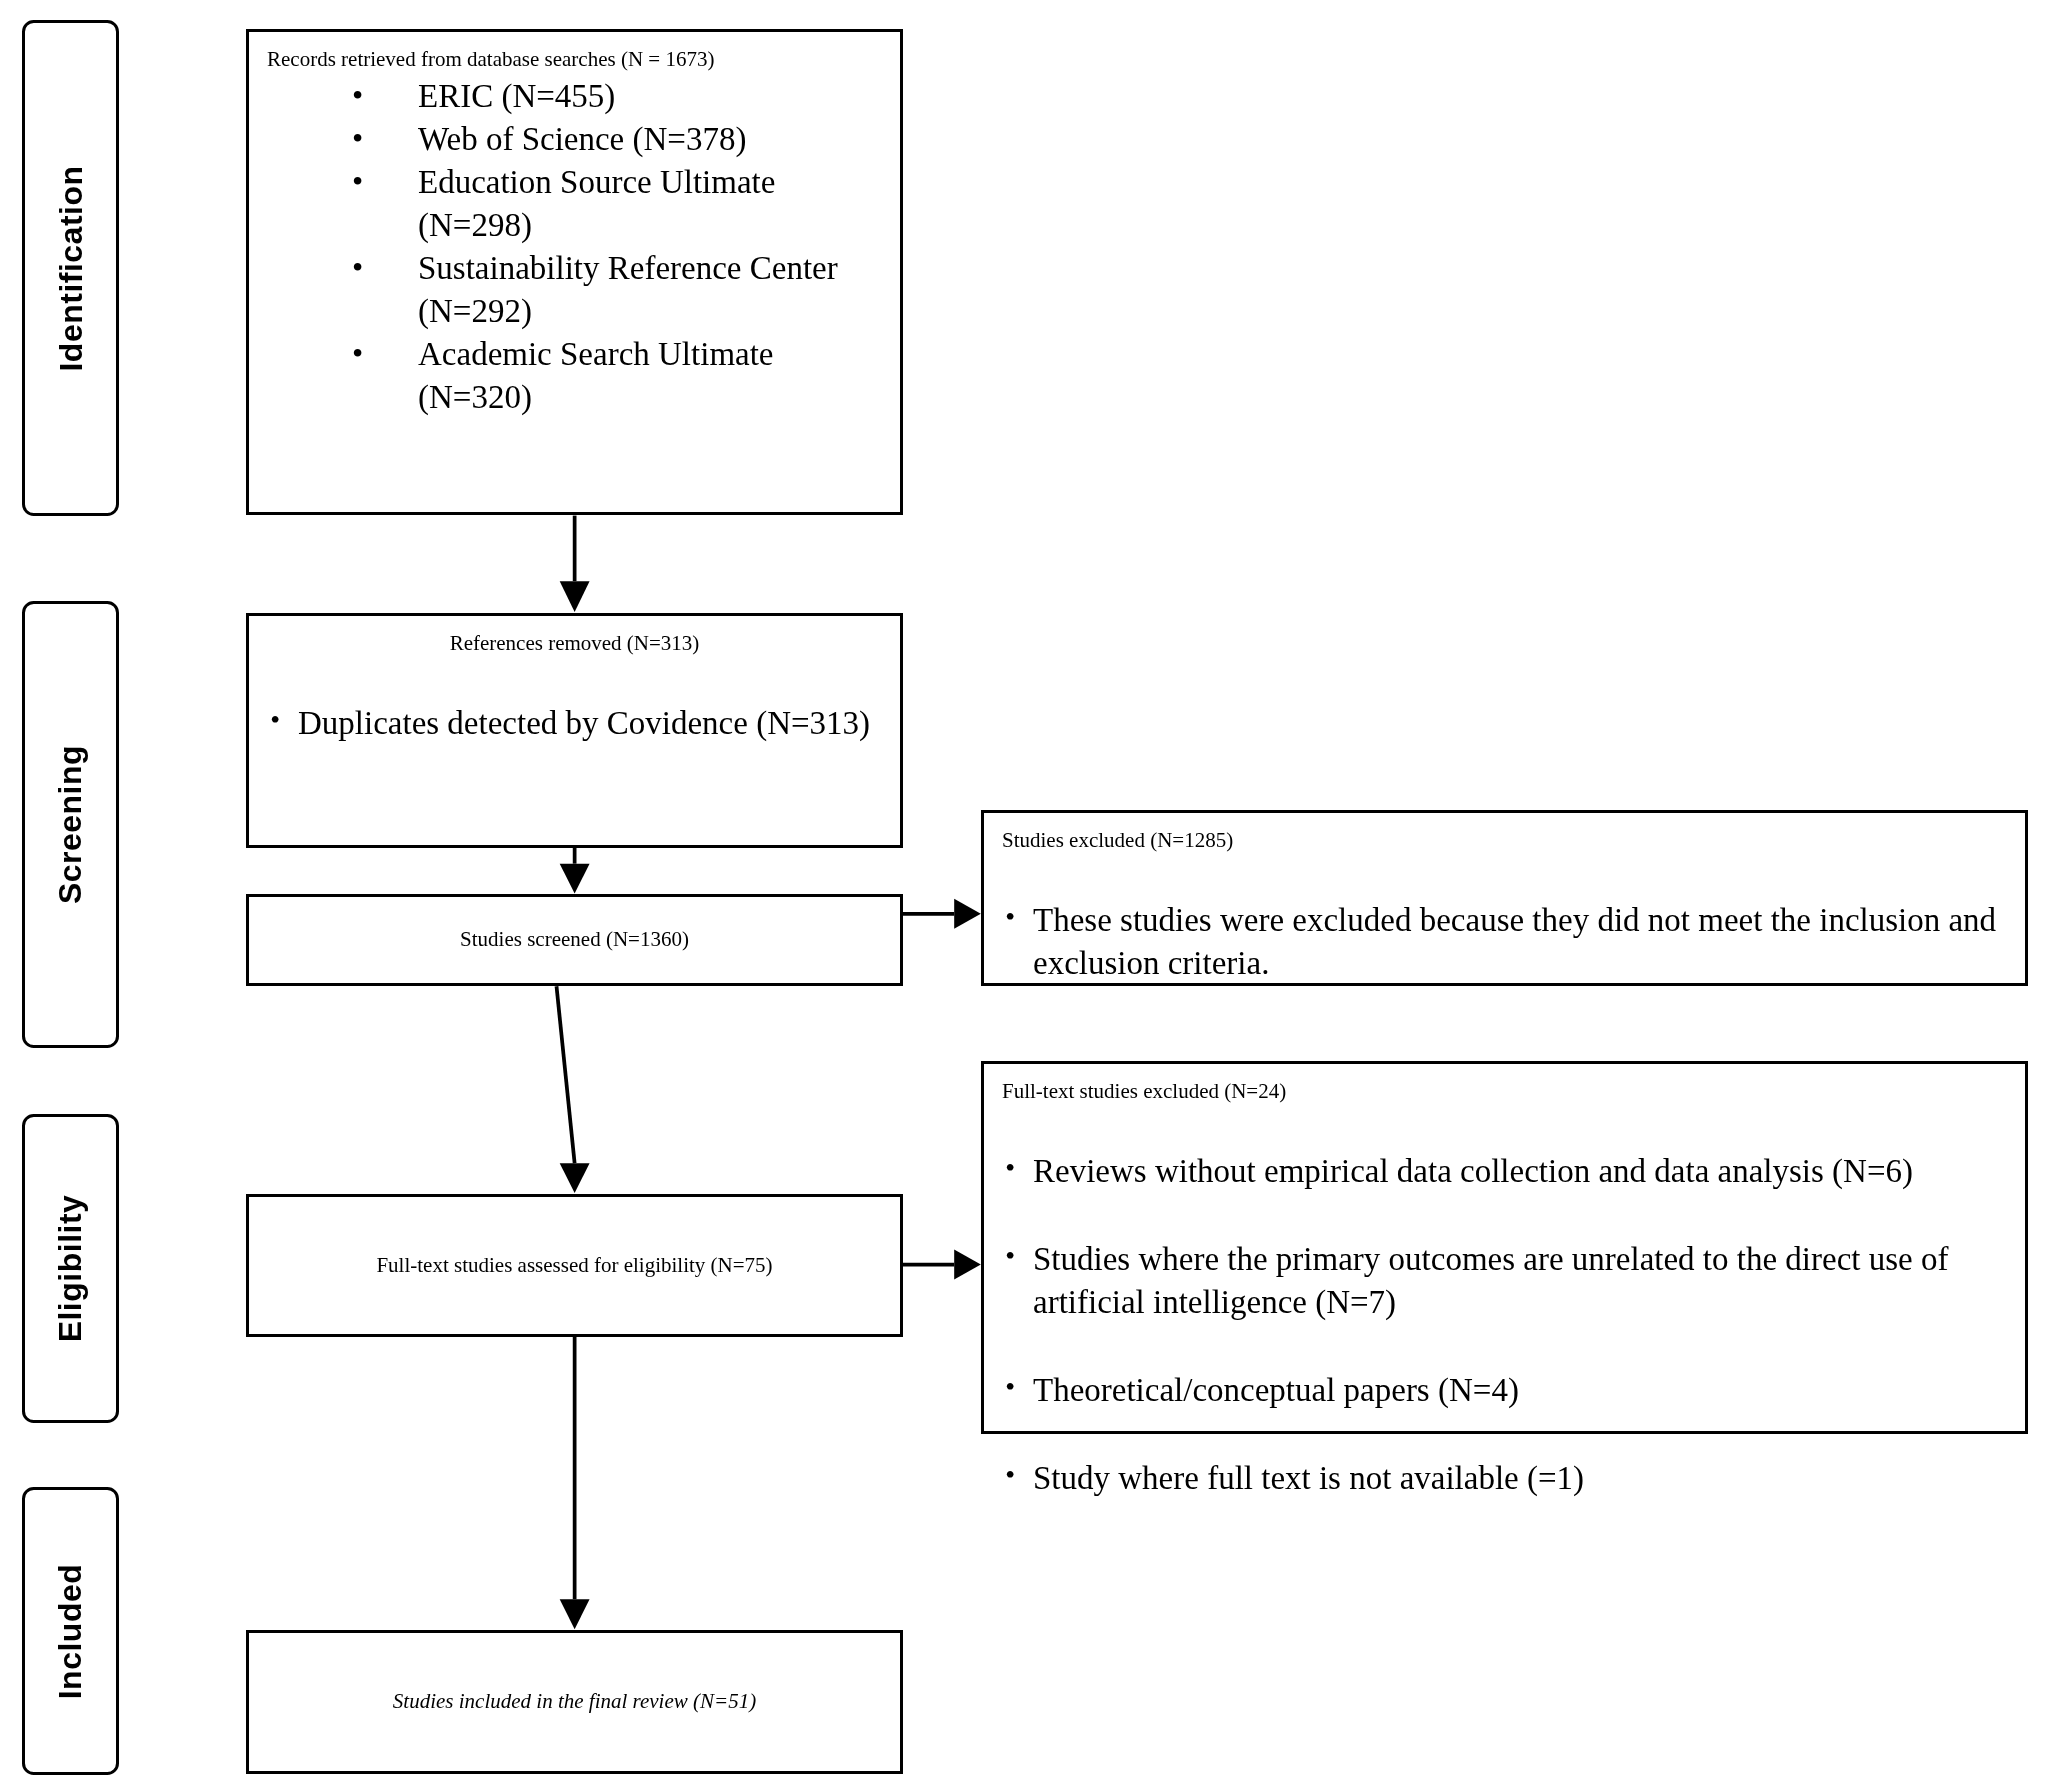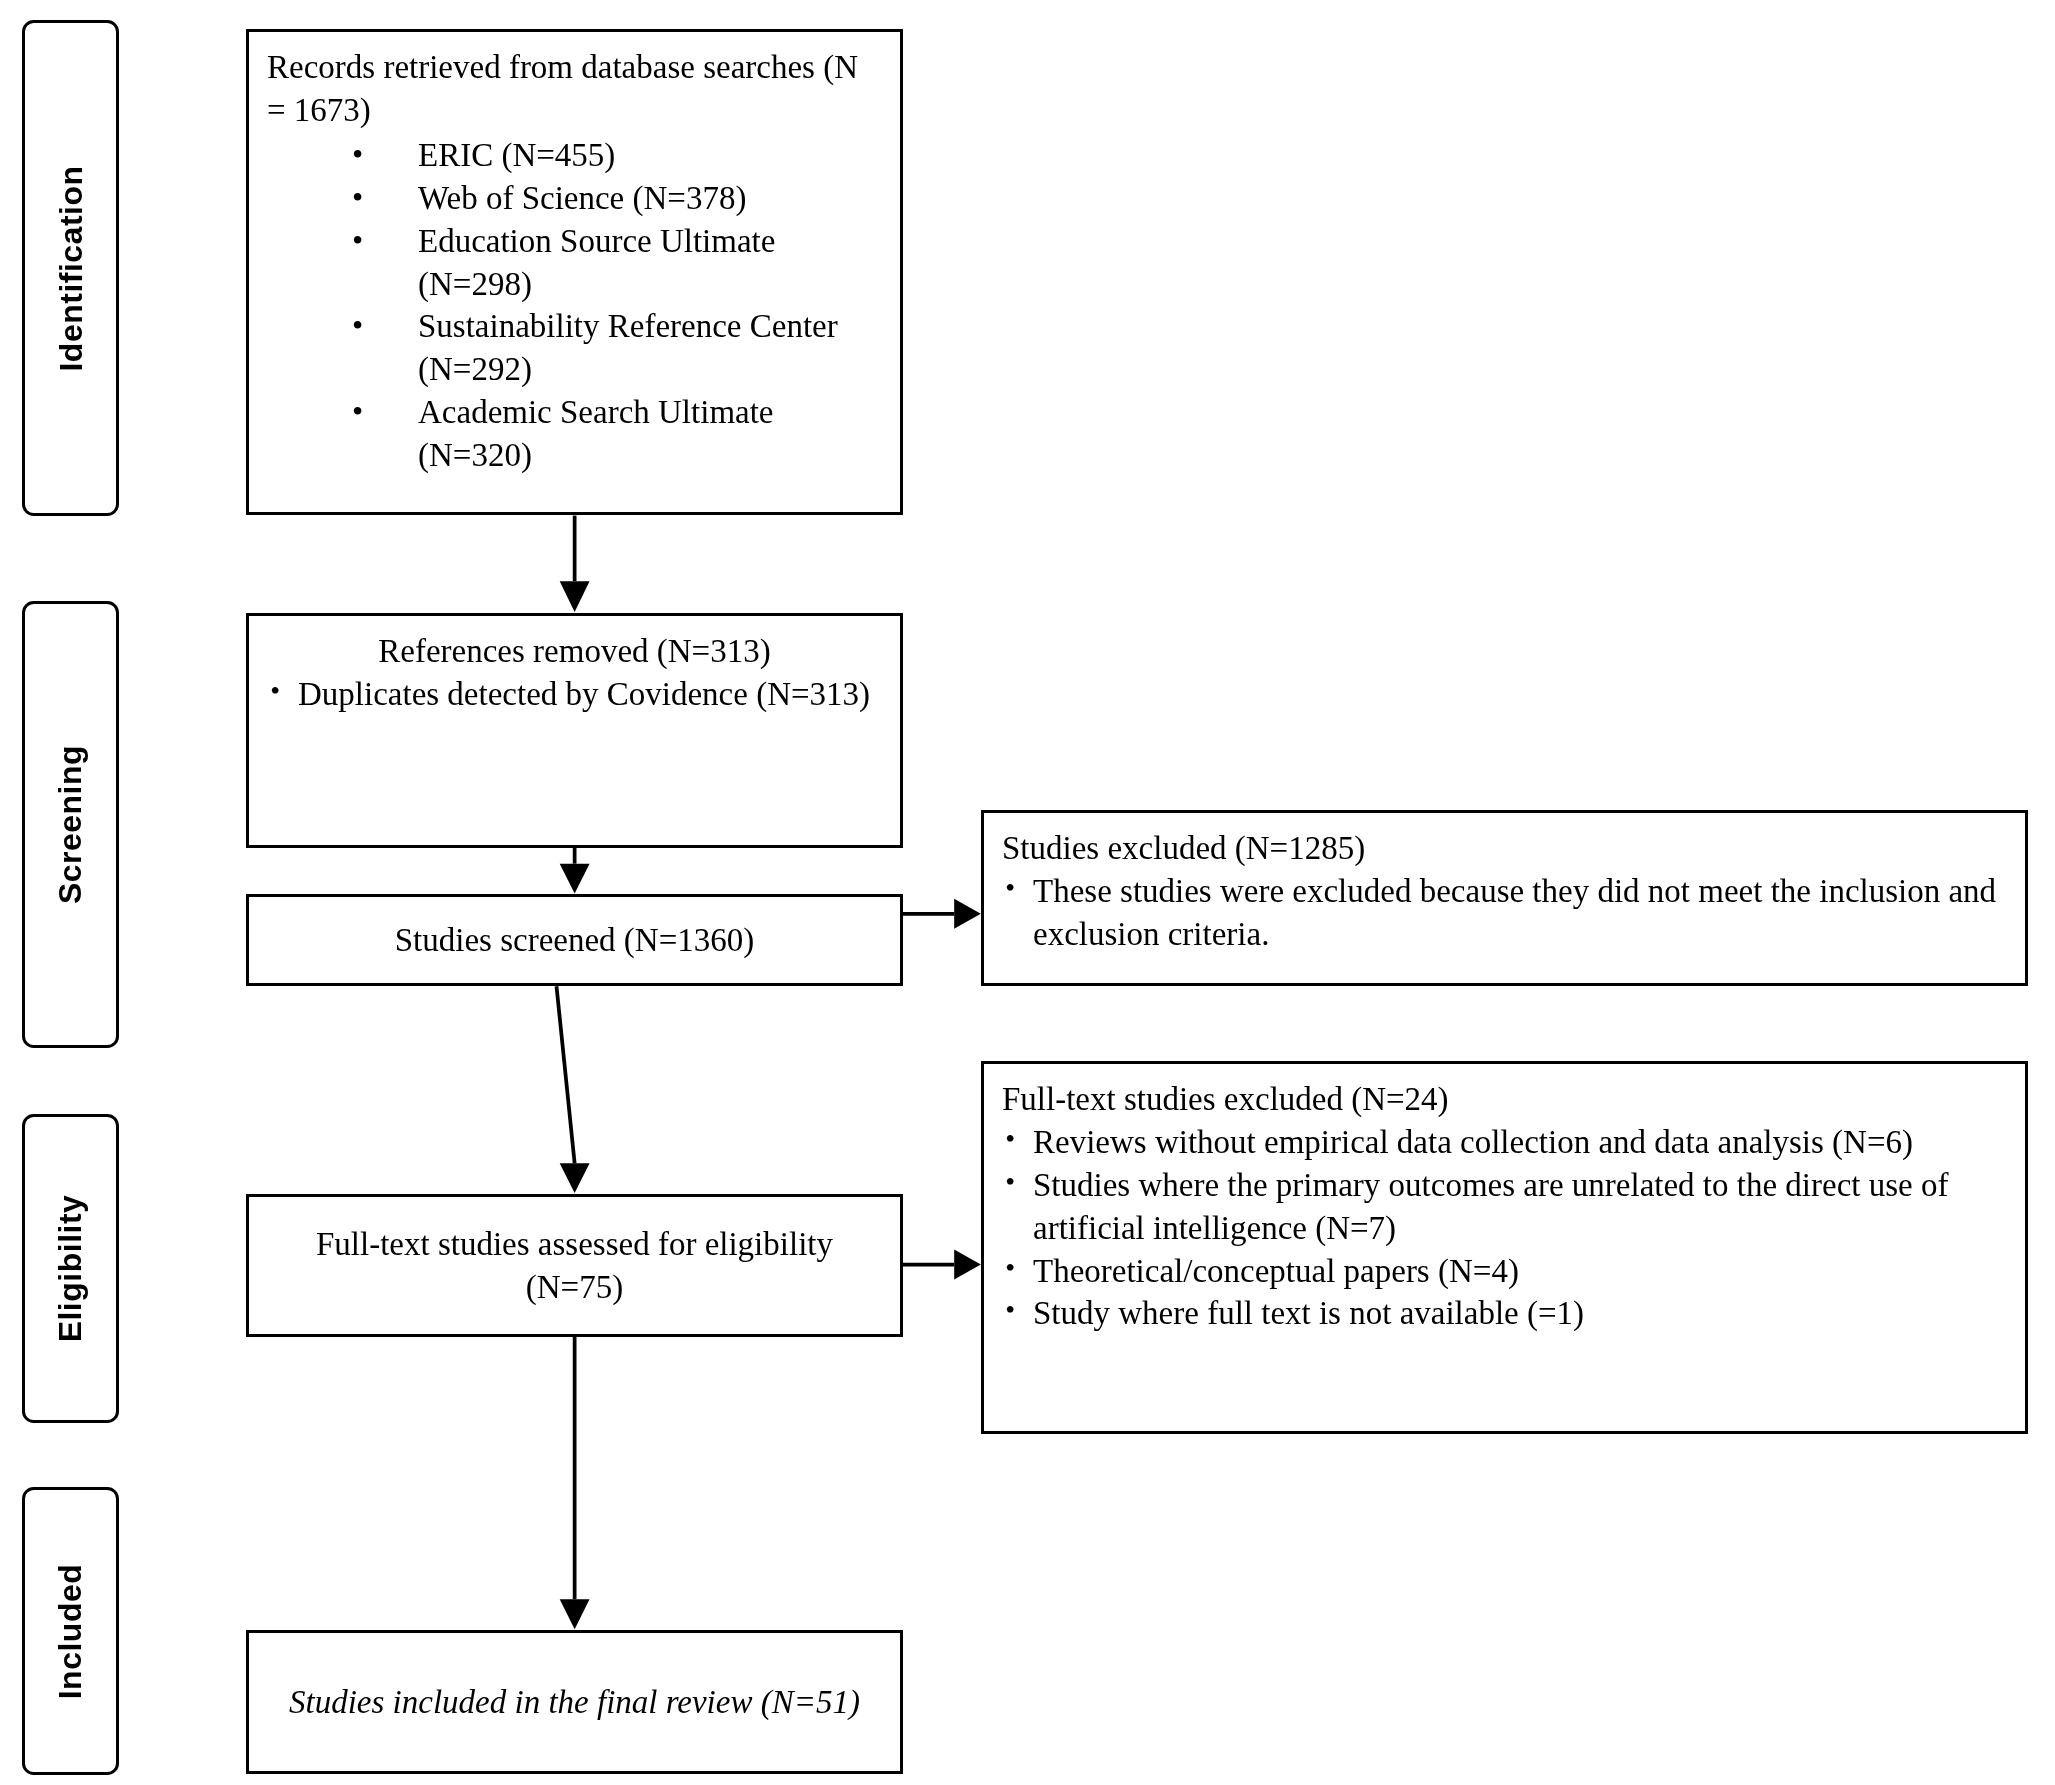--- a/index.html
+++ b/index.html
@@ -54,21 +54,21 @@
     line-height: 1.30;
   }
   .flow-box.centered {
     display: flex;
     flex-direction: column;
     justify-content: center;
     text-align: center;
     padding: 10.7px 16px;
   }
 
-  .box-head { font-size: 33px; line-height: 1.30; }
+  .box-head { font-size: 21px; line-height: 1.30; }
 
   
   ul.bullets {
     list-style: none;
     margin: 0;
     padding: 0;
   }
   ul.bullets li {
     position: relative;
     font-size: 33px;
@@ -81,21 +81,21 @@
     font-size: 32px;
     line-height: 1.30;
   }
 
   
   ul.bullets.deep { margin-top: 2.1px; }
   ul.bullets.deep li { padding-left: 151px; }
   ul.bullets.deep li::before { left: 85px; }
 
   
-  ul.bullets.shallow li { padding-left: 31px; }
+  ul.bullets.shallow li { padding-left: 31px; margin-top: 45px; }
   ul.bullets.shallow li::before { left: 3.2px; font-size: 28px; }
 
   
   #box-records      { left: 246px;  top: 29px;   width: 657px; height: 486px; }
   #box-refs-removed { left: 246px;  top: 613px; width: 657px; height: 235px; }
   #box-screened     { left: 246px;  top: 894px; width: 657px; height: 92px; }
   #box-fulltext     { left: 246px;  top: 1194px; width: 657px; height: 143px; }
   #box-included     { left: 246px;  top: 1630px; width: 657px; height: 144px; font-style: italic; }
 
   #box-excluded-screen { left: 981px; top: 810px; width: 1047px; height: 176px; }

